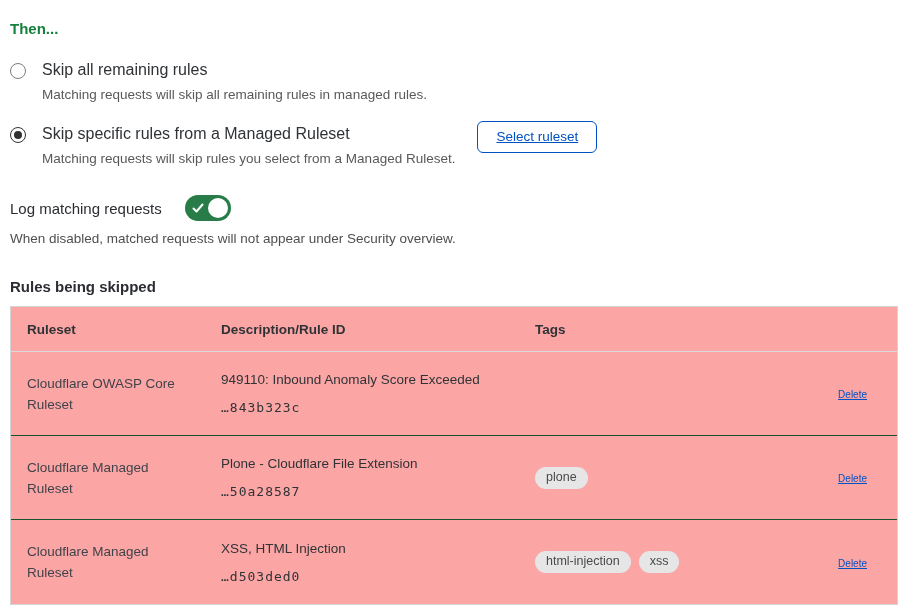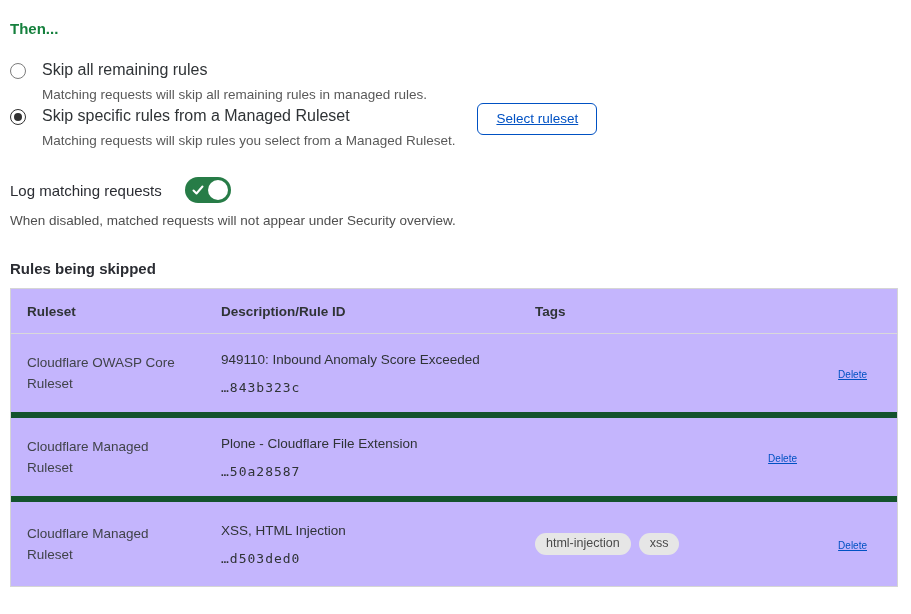--- a/index.html
+++ b/index.html
@@ -15,21 +15,21 @@
   }
 
   .then-heading {
     font-size: 15px;
     font-weight: bold;
     color: #15803d;
     margin: 8px 0 23px 0;
   }
 
   .option { display: flex; align-items: flex-start; }
-  .option + .option-row2 { margin-top: 3px; }
+  .option + .option-row2 { margin-top: 21px; }
   .option-row2 { display: flex; align-items: flex-start; }
 
   .radio {
     width: 16px; height: 16px;
     border-radius: 50%;
     border: 1.5px solid #7c7c7c;
     background: #fff;
     flex: none;
     margin-top: 3px;
     cursor: pointer;
@@ -88,40 +88,40 @@
     margin: 31px 0 0 0;
     font-size: 15px;
     font-weight: bold;
     color: #2b2d33;
   }
 
   .rules-table {
     margin-top: 11px;
     border: 1px solid #d5d5d5;
     width: 888px;
-    background: #c4b5fd;
+    background: #fca5a5;
   }
   .t-row {
     display: grid;
     grid-template-columns: 194px 314px 1fr 70px;
     padding: 0 30px 0 16px;
     align-items: center;
   }
   .t-head {
     height: 45px;
     border-bottom: 1px solid #d9d9d9;
     font-size: 13.5px;
     font-weight: 600;
     color: #2f3336;
   }
   .t-body-row {
     height: 84px;
     font-size: 13.5px;
   }
-  .t-body-row:not(:last-child) { border-bottom: 6px solid #14532d; }
+  .t-body-row:not(:last-child) { border-bottom: 1px solid #14532d; }
 
   .cell-ruleset { color: #40434a; line-height: 21px; padding-right: 24px; }
   .cell-desc .desc-line { color: #2f3336; line-height: 16px; }
   .cell-desc .rule-id {
     font-family: "DejaVu Sans Mono", monospace;
     font-size: 13px;
     letter-spacing: 1px;
     color: #2f3336;
     margin-top: 12px;
   }
@@ -201,20 +201,23 @@
       <a class="delete-link">Delete</a>
     </div>
   </div>
 
   <div class="t-row t-body-row">
     <div class="cell-ruleset">Cloudflare Managed Ruleset</div>
     <div class="cell-desc">
       <div class="desc-line">Plone - Cloudflare File Extension</div>
       <div class="rule-id">…50a28587</div>
     </div>
+    <div class="cell-tags">
+      <span class="tag">plone</span>
+    </div>
     <div class="cell-action">
       <a class="delete-link">Delete</a>
     </div>
   </div>
 
   <div class="t-row t-body-row">
     <div class="cell-ruleset">Cloudflare Managed Ruleset</div>
     <div class="cell-desc">
       <div class="desc-line">XSS, HTML Injection</div>
       <div class="rule-id">…d503ded0</div>

